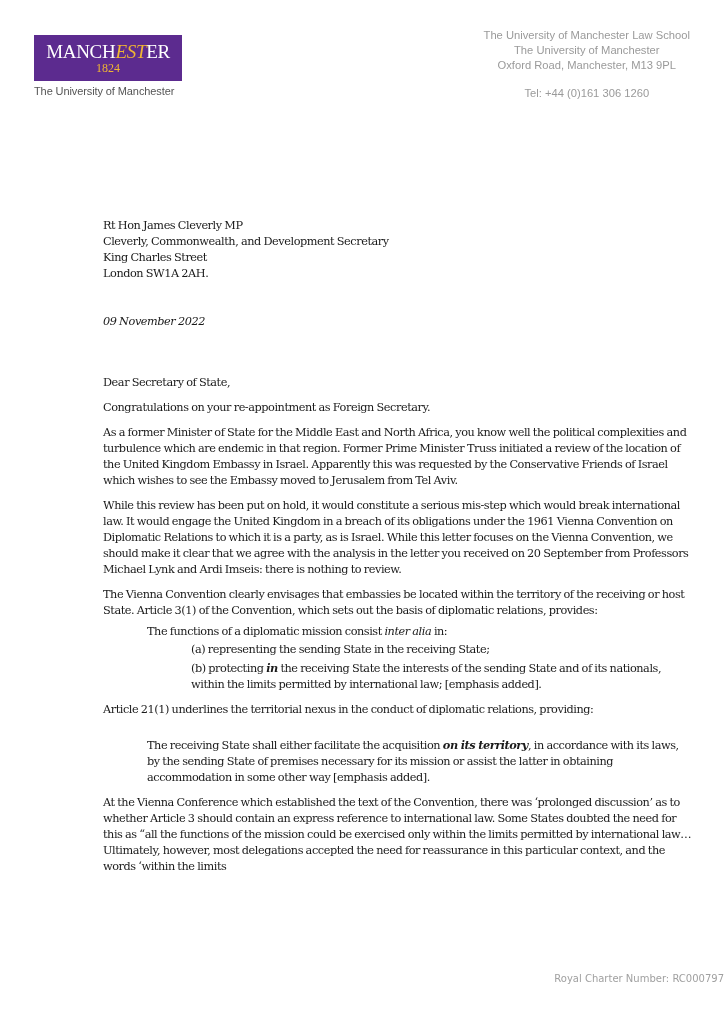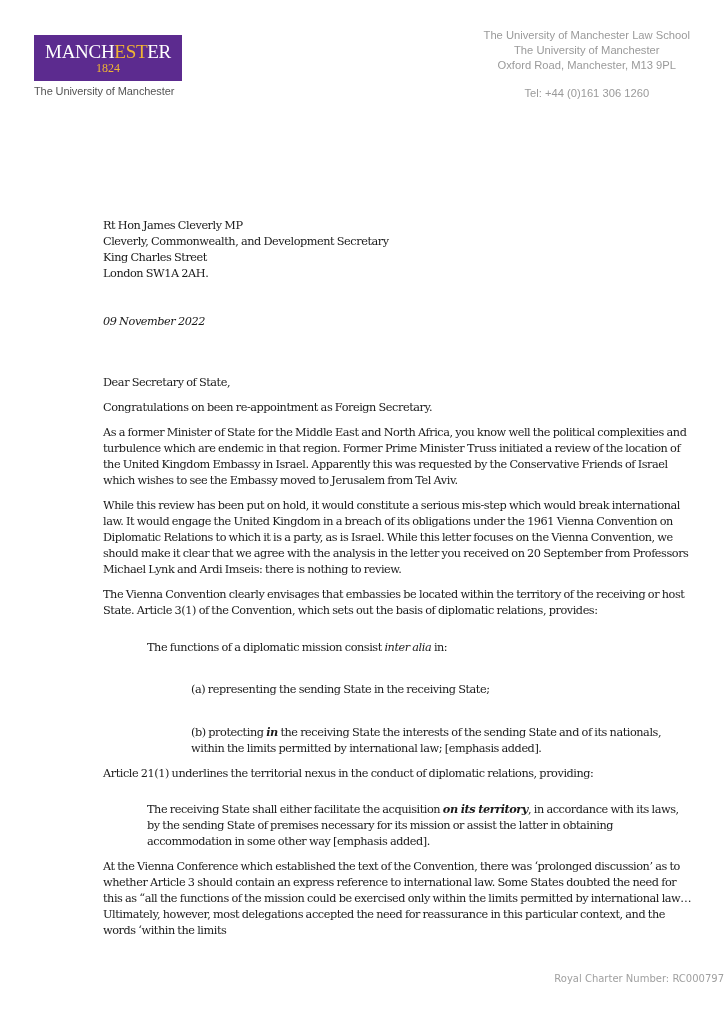--- a/index.html
+++ b/index.html
@@ -6,21 +6,21 @@
     html, body { width: 724px; height: 1024px; background: #ffffff; overflow: hidden; }
     body { position: relative; font-family: "DejaVu Serif", serif; color: #1a1a1a; }
 
     .logo-block { position: absolute; left: 34px; top: 35px; width: 152px; }
     .logo-box {
       width: 148px; height: 46px; background: #5c2b8f;
       display: flex; flex-direction: column; align-items: center; justify-content: center;
       font-family: "Liberation Serif", serif; color: #ffffff;
     }
     .logo-word { font-size: 19px; letter-spacing: -0.3px; line-height: 20px; }
-    .logo-word .gold { color: #f0b533; }
+    .logo-word .gold { color: #f0b533; font-style: italic; }
     .logo-year { font-size: 12px; color: #f0b533; line-height: 13px; }
     .logo-sub {
       font-family: "Liberation Sans", sans-serif; font-size: 11px; color: #555555;
       margin-top: 4px; letter-spacing: -0.1px;
     }
 
     .address-block {
       position: absolute; right: 34px; top: 28px; text-align: center;
       font-family: "Liberation Sans", sans-serif; font-size: 11.2px; color: #9a9a9a; line-height: 15px;
     }
@@ -28,22 +28,22 @@
 
     .letter {
       position: absolute; left: 103px; top: 218px; width: 590px;
       font-family: "DejaVu Serif", serif; font-size: 11.3px; line-height: 16px; color: #1a1a1a;
       letter-spacing: -0.45px; word-spacing: -0.5px;
     }
     .recipient div { line-height: 16px; }
     .date { margin-top: 16px; }
     .salutation { margin-top: 45px; }
     .para { margin-top: 9px; }
-    .quote { margin-top: 21px; padding-left: 44px; }
-    .quote-sub { margin-top: 26px; padding-left: 88px; }
+    .quote { margin-top: 5px; padding-left: 44px; }
+    .quote-sub { margin-top: 2px; padding-left: 88px; }
     .quote-block { margin-top: 19px; padding-left: 44px; }
 
     .footer {
       position: absolute; left: 0; right: 0; top: 973px; text-align: right;
       font-family: "DejaVu Sans", sans-serif; font-size: 10px; color: #a0a0a0;
     }
   </style>
 </head>
 <body>
 
@@ -66,21 +66,21 @@
 
 <div class="letter">
   <div class="recipient">
     <div>Rt Hon James Cleverly MP</div>
     <div>Cleverly, Commonwealth, and Development Secretary</div>
     <div>King Charles Street</div>
     <div>London  SW1A 2AH.</div>
   </div>
   <div class="date" style="margin-top:32px;font-style:italic;">09 November 2022</div>
   <div class="salutation">Dear Secretary of State,</div>
-  <p class="para">Congratulations on been re-appointment as Foreign Secretary.</p>
+  <p class="para">Congratulations on your re-appointment as Foreign Secretary.</p>
   <p class="para">As a former Minister of State for the Middle East and North Africa, you know well the political complexities and turbulence which are endemic in that region.  Former Prime Minister Truss initiated a review of the location of the United Kingdom Embassy in Israel.  Apparently this was requested by the Conservative Friends of Israel which wishes to see the Embassy moved to Jerusalem from Tel Aviv.</p>
   <p class="para">While this review has been put on hold, it would constitute a serious mis-step which would break international law. It would engage the United Kingdom in a breach of its obligations under the 1961 Vienna Convention on Diplomatic Relations to which it is a party, as is Israel. While this letter focuses on the Vienna Convention, we should make it clear that we agree with the analysis in the letter you received on 20 September from Professors Michael Lynk and Ardi Imseis: there is nothing to review.</p>
   <p class="para">The Vienna Convention clearly envisages that embassies be located within the territory of the receiving or host State.  Article 3(1) of the Convention, which sets out the basis of diplomatic relations, provides:</p>
   <p class="quote"><span>The functions of a diplomatic mission consist </span><i>inter alia</i><span> in:</span></p>
   <p class="quote-sub">(a) representing the sending State in the receiving State;</p>
   <p class="quote-sub"><span>(b) protecting </span><b><i>in</i></b><span> the receiving State the interests of the sending State and of its nationals, within the limits permitted by international law; [emphasis added].</span></p>
   <p class="para">Article 21(1) underlines the territorial nexus in the conduct of diplomatic relations, providing:</p>
   <p class="quote-block"><span>The receiving State shall either facilitate the acquisition </span><b><i>on its territory</i></b><span>, in accordance with its laws, by the sending State of premises necessary for its mission or assist the latter in obtaining accommodation in some other way [emphasis added].</span></p>
   <p class="para">At the Vienna Conference which established the text of the Convention, there was ‘prolonged discussion’ as to whether Article 3 should contain an express reference to international law. Some States doubted the need for this as “all the functions of the mission could be exercised only within the limits permitted by international law…Ultimately, however, most delegations accepted the need for reassurance in this particular context, and the words ‘within the limits</p>
 </div>

